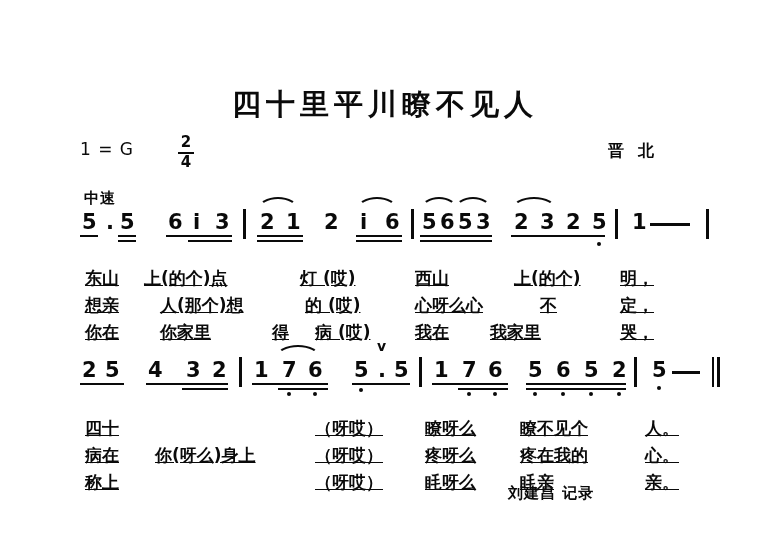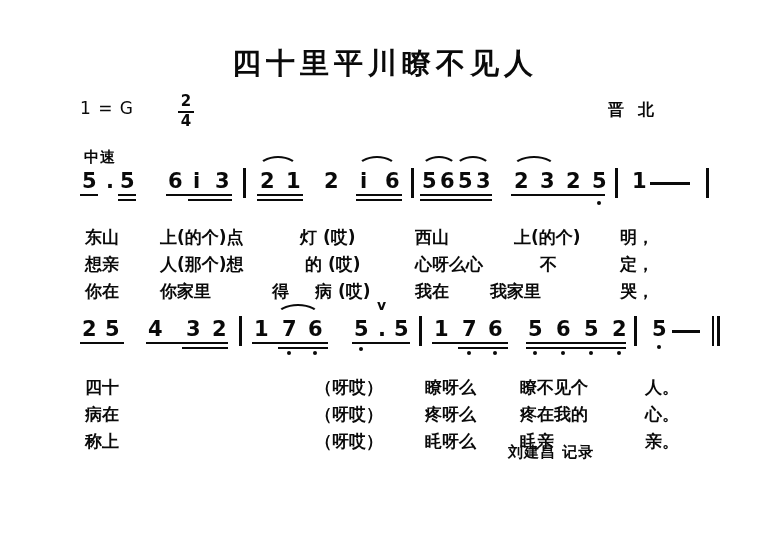--- a/index.html
+++ b/index.html
@@ -11,20 +11,21 @@
     width: 770px;
     height: 533px;
     position: relative;
     font-family: "DejaVu Sans", "Liberation Sans", sans-serif;
     color: #0a0a0a;
     overflow: hidden;
   }
   .sheet {
     position: absolute;
     inset: 0;
+    margin-top: 41px;
   }
 
   
   .title {
     position: absolute;
     top: 44px;
     left: 0;
     width: 770px;
     text-align: center;
     font-size: 29px;
@@ -186,20 +187,21 @@
     height: 27px;
   }
   .ly {
     position: absolute;
     top: 0;
     font-size: 17px;
     font-weight: bold;
     white-space: nowrap;
     letter-spacing: 0px;
     font-family: "DejaVu Sans", "Liberation Sans", sans-serif;
+    text-decoration: underline;
   }
 </style>
 </head>
 <body>
 
 <div class="sheet">
 
   <div class="title">四十里平川瞭不见人</div>
 
   <div class="keysig">1 = G</div>
@@ -270,21 +272,21 @@
       <span class="n" style="left:632px">1</span>
       <span class="dash" style="left:650px;width:40px"></span>
 
       <span class="barline" style="left:706px"></span>
     </div>
   </div>
 
   <div class="lyrics lyrics1">
     <div class="lyric-line">
       <span class="ly" style="left:85px">东山</span>
-      <span class="ly" style="left:160px">上(的个)点</span>
+      <span class="ly" style="left:144px">上(的个)点</span>
       <span class="ly" style="left:300px">灯 (哎)</span>
       <span class="ly" style="left:415px">西山</span>
       <span class="ly" style="left:514px">上(的个)</span>
       <span class="ly" style="left:620px">明，</span>
     </div>
     <div class="lyric-line">
       <span class="ly" style="left:85px">想亲</span>
       <span class="ly" style="left:160px">人(那个)想</span>
       <span class="ly" style="left:305px">的 (哎)</span>
       <span class="ly" style="left:415px">心呀么心</span>
@@ -370,20 +372,21 @@
   <div class="lyrics lyrics2">
     <div class="lyric-line">
       <span class="ly" style="left:85px">四十</span>
       <span class="ly" style="left:315px">（呀哎）</span>
       <span class="ly" style="left:425px">瞭呀么</span>
       <span class="ly" style="left:520px">瞭不见个</span>
       <span class="ly" style="left:645px">人。</span>
     </div>
     <div class="lyric-line">
       <span class="ly" style="left:85px">病在</span>
+      <span class="ly" style="left:155px">你(呀么)身上</span>
       <span class="ly" style="left:315px">（呀哎）</span>
       <span class="ly" style="left:425px">疼呀么</span>
       <span class="ly" style="left:520px">疼在我的</span>
       <span class="ly" style="left:645px">心。</span>
     </div>
     <div class="lyric-line">
       <span class="ly" style="left:85px">称上</span>
       <span class="ly" style="left:315px">（呀哎）</span>
       <span class="ly" style="left:425px">眊呀么</span>
       <span class="ly" style="left:520px">眊亲</span>

